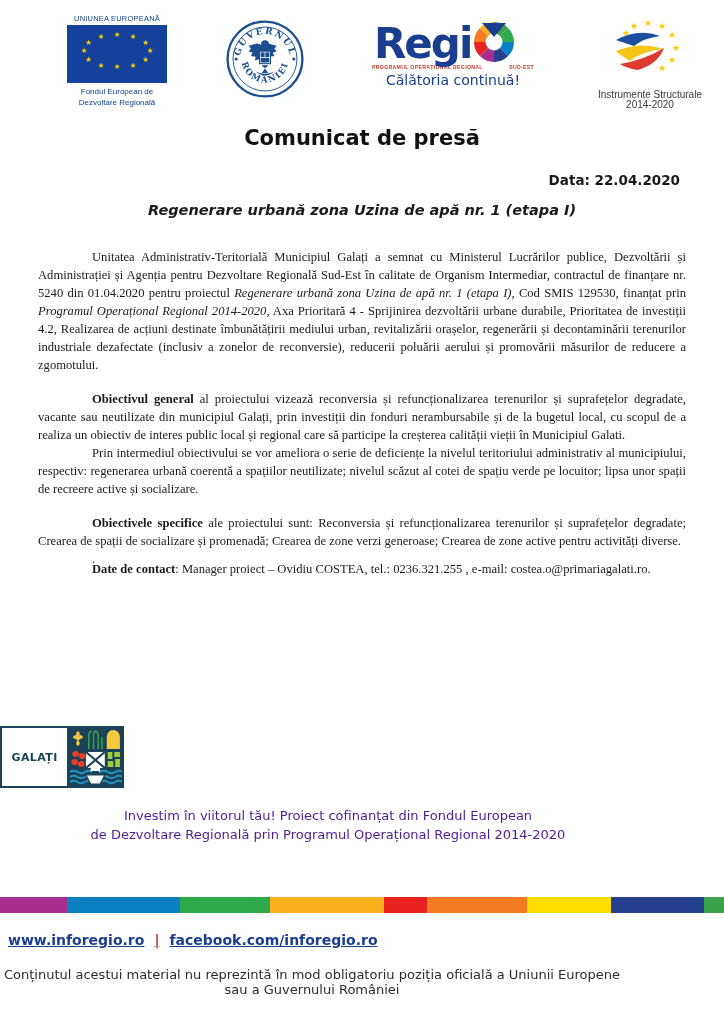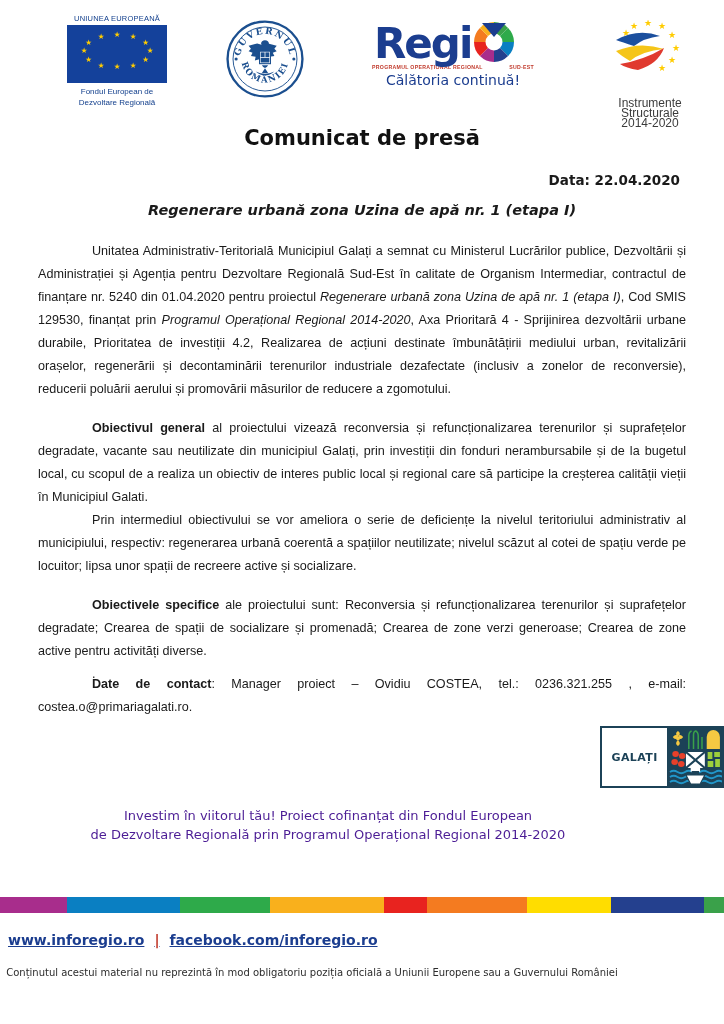--- a/index.html
+++ b/index.html
@@ -113,24 +113,24 @@
 
   
   .is-logo {
     position: absolute;
     left: 590px;
     top: 20px;
     width: 120px;
     text-align: center;
   }
   .is-label {
-    font-size: 12px;
+    font-size: 10px;
     color: #3b3b3b;
     line-height: 10px;
-    margin-top: 12px;
+    margin-top: 4px;
   }
 
   
   .doc {
     position: absolute;
     left: 38px;
     top: 118px;
     width: 648px;
   }
   .title {
@@ -152,25 +152,25 @@
   .subtitle {
     text-align: center;
     font-size: 14.5px;
     font-weight: bold;
     font-style: italic;
     margin-top: 14px;
     font-family: "DejaVu Sans", sans-serif;
   }
 
   .body-text {
-    margin-top: 22px;
+    margin-top: 30px;
     font-size: 12.6px;
-    line-height: 23px;
+    line-height: 18px;
     text-align: justify;
-    font-family: Liberation Sans, sans-serif;
+    font-family: Liberation Serif, serif;
   }
   .body-text p {
     margin: 0 0 0 0;
     text-indent: 54px;
     text-align: justify;
   }
   .body-text p.para-gap {
     margin-top: 16px;
   }
   .body-text p.tight {
@@ -185,21 +185,21 @@
     font-size: 12.6px;
   }
 
   
   .galati-wrap {
     position: absolute;
     top: 726px;
     left: 0;
     width: 724px;
     display: flex;
-    justify-content: flex-end;
+    justify-content: flex-start;
   }
   .galati-logo {
     width: 124px;
     height: 62px;
     border: 2.5px solid #1c4257;
     display: flex;
     background: #fff;
     box-sizing: border-box;
   }
   .galati-left {
@@ -270,21 +270,21 @@
   }
   .footer-links .lnk { color: #1b3d8f; text-decoration: none; }
 
   .disclaimer {
     position: absolute;
     top: 967px;
     left: 0;
     width: 624px;
     text-align: center;
     font-family: "DejaVu Sans", sans-serif;
-    font-size: 10px;
+    font-size: 13px;
     color: #2c2c2c;
   }
 </style>
 </head>
 <body>
 
 <div class="logo-strip">
 
   <div class="eu-logo">
     <div class="eu-top-label">UNIUNEA EUROPEANĂ</div>

